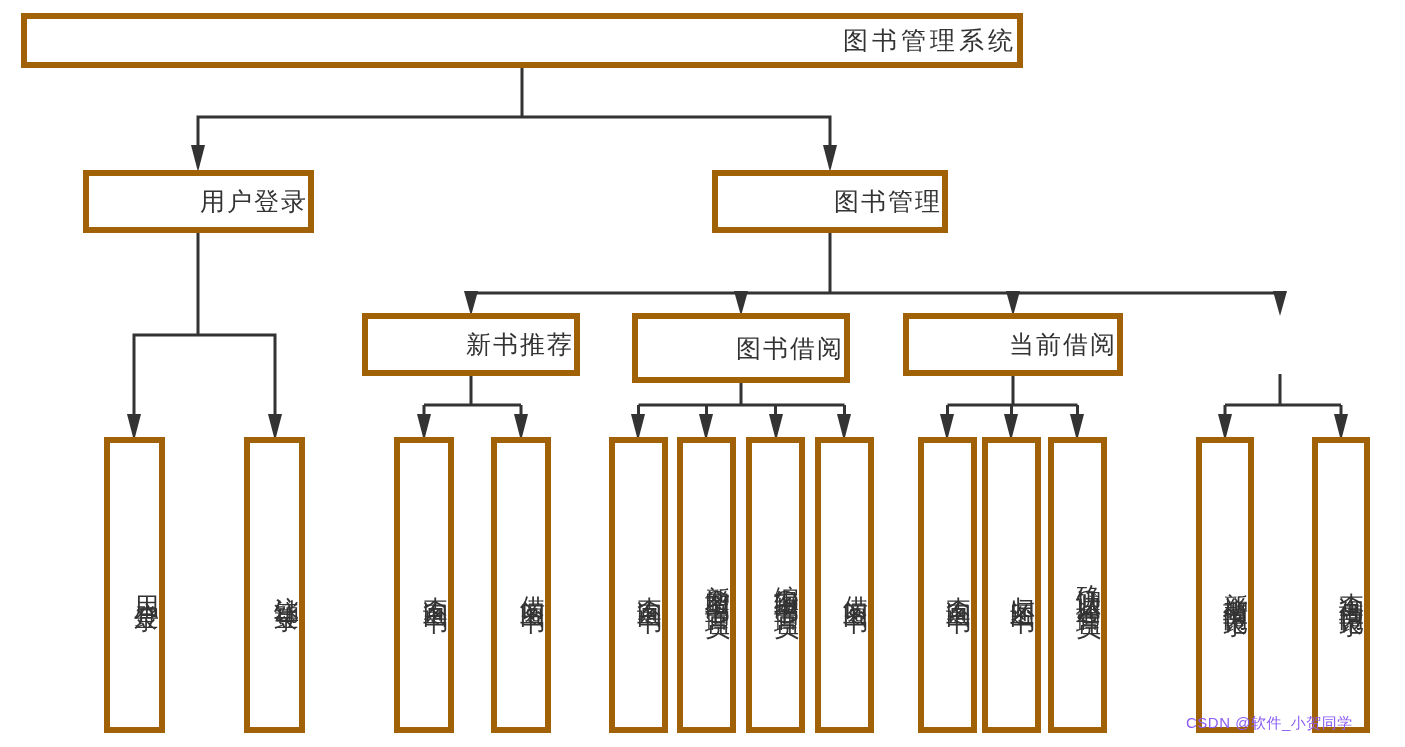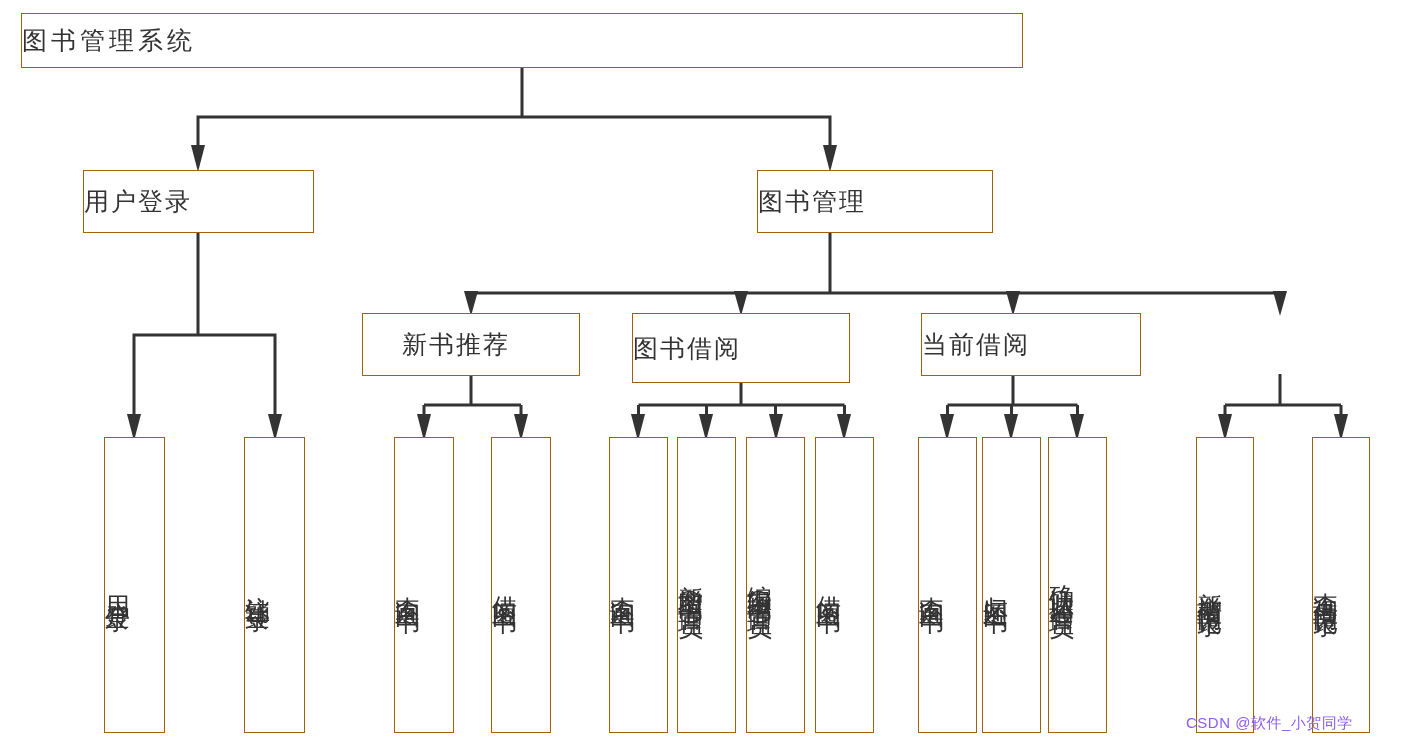--- a/index.html
+++ b/index.html
@@ -13,24 +13,24 @@
   }
   #connectors {
     position: absolute;
     left: 0; top: 0;
     width: 1405px; height: 747px;
   }
   .node {
     position: absolute;
     box-sizing: border-box;
     background: #ffffff;
-    border: 1px solid #a16207;
+    border: 6px solid #a16207;
     display: flex;
     align-items: center;
-    justify-content: flex-start;
+    justify-content: flex-end;
     color: #333333;
   }
   .node .h-label {
     font-size: 25px;
     letter-spacing: 2px;
     white-space: nowrap;
     color: #333333;
   }
   .node .root-label {
     font-size: 25px;
@@ -115,31 +115,31 @@
     </g>
   </svg>
 
   <div class="node" style="left:21px; top:13px; width:1002px; height:55px;">
     <span class="root-label">图书管理系统</span>
   </div>
 
   <div class="node" style="left:83px; top:170px; width:231px; height:63px;">
     <span class="h-label">用户登录</span>
   </div>
-  <div class="node" style="left:712px; top:170px; width:236px; height:63px;margin-left:45px;">
+  <div class="node" style="left:712px; top:170px; width:236px; height:63px;">
     <span class="h-label">图书管理</span>
   </div>
 
   <div class="node" style="left:362px; top:313px; width:218px; height:63px;padding-left:39px;">
     <span class="h-label">新书推荐</span>
   </div>
   <div class="node" style="left:632px; top:313px; width:218px; height:70px;">
     <span class="h-label">图书借阅</span>
   </div>
-  <div class="node" style="left:903px; top:313px; width:220px; height:63px;margin-left:18px;">
+  <div class="node" style="left:903px; top:313px; width:220px; height:63px;">
     <span class="h-label">当前借阅</span>
   </div>
 
   <div class="node" style="left:104px; top:437px; width:61px; height:296px;">
     <span class="v-label">用户登录</span>
   </div>
   <div class="node" style="left:244px; top:437px; width:61px; height:296px;">
     <span class="v-label">注销登录</span>
   </div>
 

